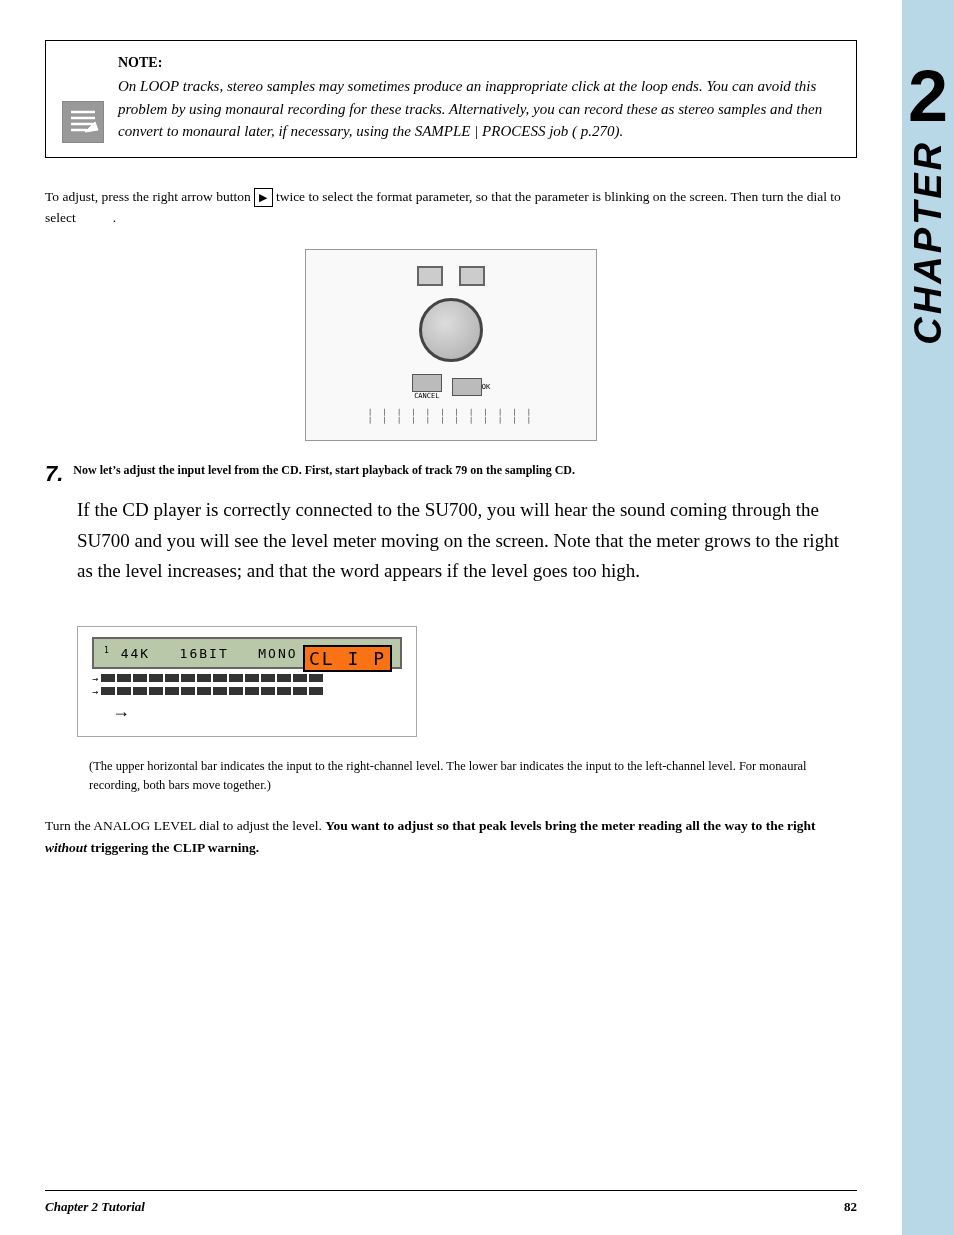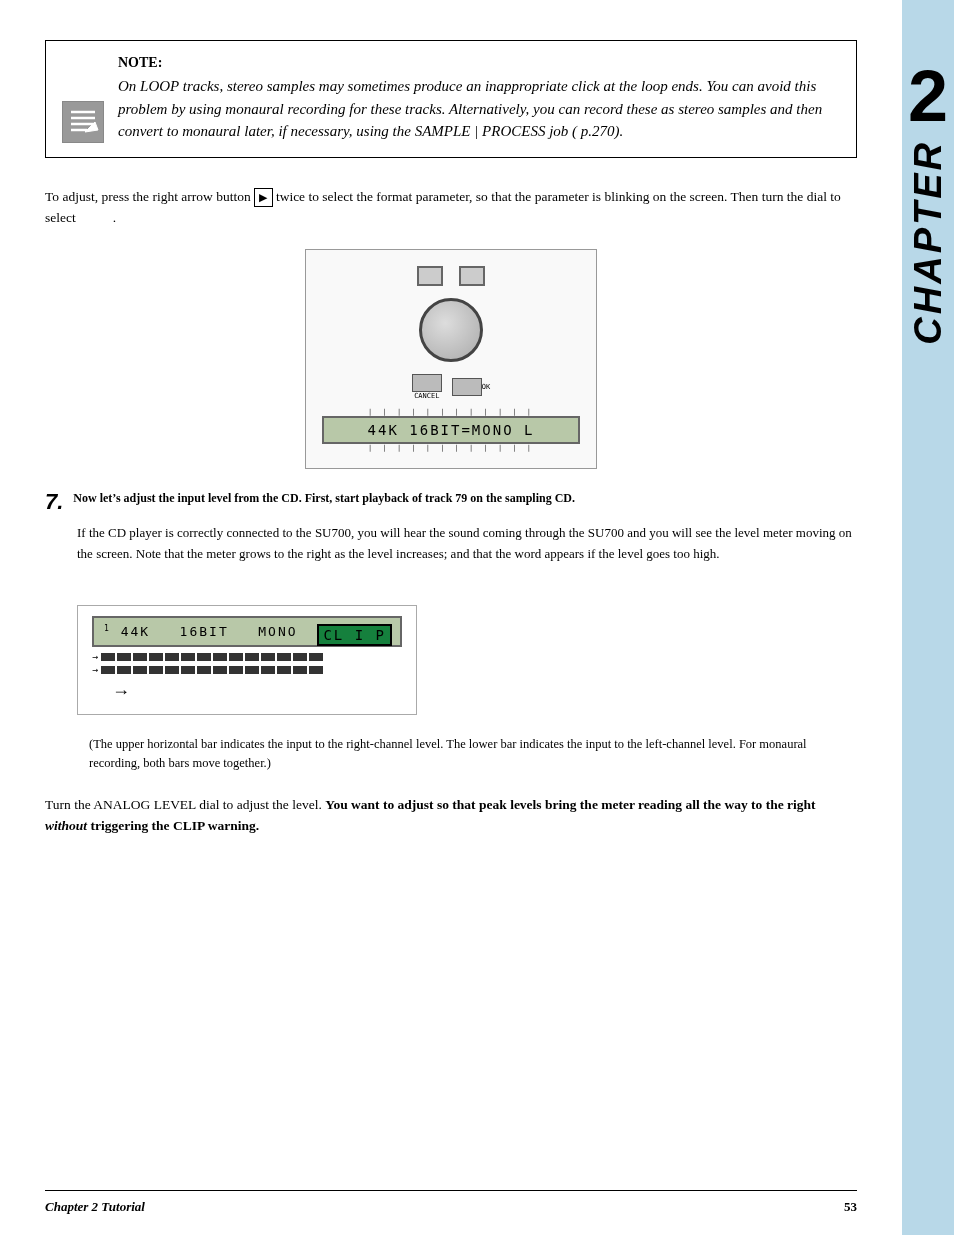--- a/index.html
+++ b/index.html
@@ -136,21 +136,21 @@
       margin-top: 0px;
     }
 
     .step-title {
       font-size: 12px;
       font-weight: bold;
       line-height: 1.5;
     }
 
     .step-body {
-      font-size: 13px;
+      font-size: 19px;
       line-height: 1.6;
       margin-left: 32px;
     }
 
     
     .level-display-container {
       border: 1px solid #aaa;
       margin: 16px auto 20px 32px;
       width: 340px;
       padding: 10px 14px;
@@ -166,23 +166,23 @@
       letter-spacing: 2px;
       position: relative;
     }
 
     .clip-indicator {
       position: absolute;
       right: 8px;
       top: 6px;
       border: 2px solid #000;
       padding: 1px 4px;
-      font-size: 14px;
+      font-size: 18px;
       font-family: monospace;
-      background: #15803d;
+      background: #f97316;
     }
 
     .level-bars-area {
       padding: 4px 0;
     }
 
     .level-row {
       display: flex;
       align-items: center;
       gap: 3px;
@@ -347,21 +347,20 @@
       </div>
       <div style="display:flex;align-items:center;">
         <div class="btn-sq-sm"></div>
         <div class="btn-label">OK</div>
       </div>
     </div>
 
     <div style="width:100%;margin-top:8px;position:relative;">
 
       <div style="font-family:monospace;font-size:7px;text-align:center;letter-spacing:3px;color:#333;">| | | | | | | | | | | |</div>
-      <div class="device-lcd">44K  16BIT=MONO  L</div>
 
       <div style="font-family:monospace;font-size:7px;text-align:center;letter-spacing:3px;color:#333;">| | | | | | | | | | | |</div>
     </div>
   </div>
 
   <div class="step-section">
     <div class="step-header">
       <div class="step-number">7.</div>
       <div class="step-title">Now let’s adjust the input level from the CD. First, start playback of track 79 on the sampling CD.</div>
     </div>
@@ -429,21 +428,21 @@
 
   <div class="body-text">
     <span>Turn the ANALOG LEVEL dial to adjust the level.</span>
     <strong> You want to adjust so that peak levels bring the meter reading all the way to the right </strong>
     <em><strong>without</strong></em>
     <strong> triggering the CLIP warning.</strong>
   </div>
 
   <div class="page-footer">
     <div class="footer-text">Chapter 2   Tutorial</div>
-    <div class="footer-page">53</div>
+    <div class="footer-page">82</div>
   </div>
 
 </div>
 
 <div class="chapter-sidebar">
   <div class="chapter-number">2</div>
   <div class="chapter-text-vertical">CHAPTER</div>
 </div>
 
 </body></html>

